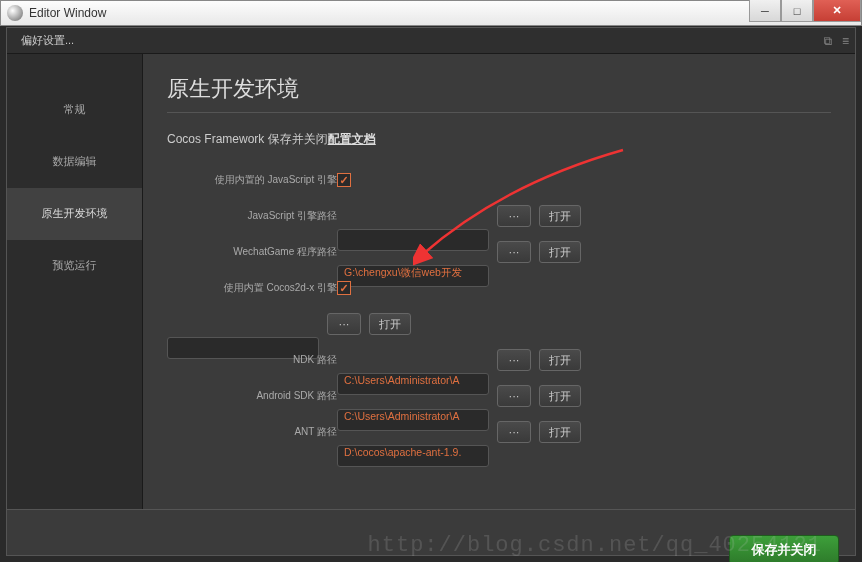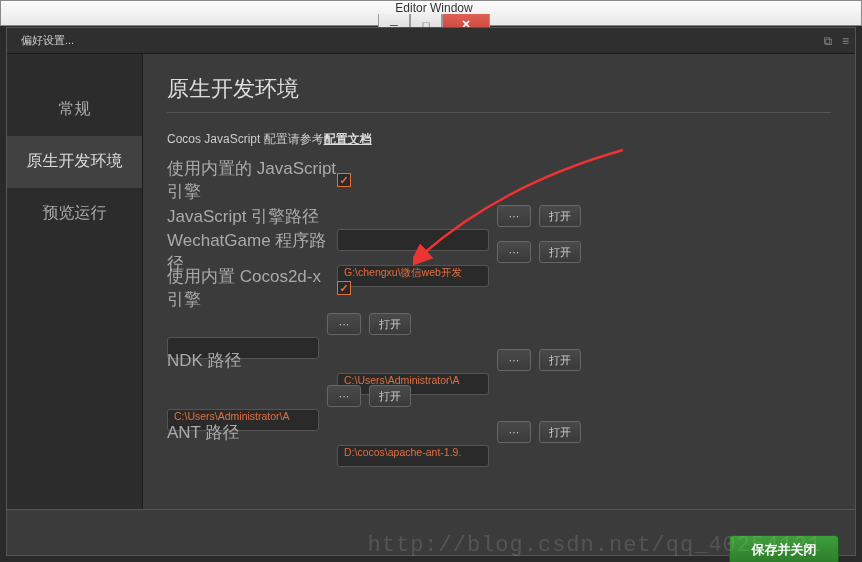--- a/index.html
+++ b/index.html
@@ -9,21 +9,20 @@
       background: #2a2a2a;
       overflow: hidden;
       position: relative;
     }
     .titlebar {
       height: 26px;
       background: linear-gradient(#fdfdfd, #e8e8e8);
       display: flex; align-items: center;
       border: 1px solid #888;
       padding-left: 6px;
-      flex-direction: column;
     }
     .titlebar-icon {
       width: 16px; height: 16px;
       border-radius: 50%;
       background: radial-gradient(circle at 35% 35%, #fff, #aaa 55%, #666);
       margin-right: 6px;
     }
     .titlebar-title { font-size: 12px; color: #333; flex: 1; }
     .window-controls { display: flex; height: 100%; }
     .win-btn {
@@ -56,38 +55,38 @@
       display: flex;
     }
     .sidebar {
       width: 136px;
       background: #2c2c2c;
       border-right: 1px solid #1a1a1a;
       padding-top: 30px;
     }
     .sidebar-item {
       height: 52px; display: flex; align-items: center; justify-content: center;
-      font-size: 16px; color: #aaa;
+      font-size: 11px; color: #aaa;
       border-bottom: 1px solid transparent;
     }
     .sidebar-item.active { background: #414141; color: #ddd; }
     .main {
       flex: 1; padding: 20px 24px;
       font-size: 11.5px; color: #aaa;
       position: relative;
     }
     .page-title { font-size: 22px; font-weight: normal; color: #ddd; margin-bottom: 8px; }
     .title-underline { height: 1px; background: #555; margin-bottom: 18px; }
     .subtitle { font-size: 12px; color: #ccc; margin-bottom: 20px; }
     .subtitle-link { color: #ddd; text-decoration: underline; font-weight: bold; }
     .form-row {
       display: flex; align-items: center;
       margin-bottom: 12px; height: 24px;
     }
-    .form-label { width: 170px; font-size: 17px; color: #aaa; }
+    .form-label { width: 170px; font-size: 10px; color: #aaa; text-align: right; }
     .checkbox {
       width: 14px; height: 14px;
       border: 1px solid #e07040;
       background: #2a2a2a;
       display: flex; align-items: center; justify-content: center;
       color: #e07040; font-size: 11px; font-weight: bold;
     }
     .text-input {
       width: 152px; height: 22px;
       background: #2a2a2a;
@@ -154,33 +153,36 @@
       <span class="tabbar-ico">⧉</span>
       <span class="tabbar-ico">≡</span>
     </div>
   </div>
 
   <div class="content">
     <div class="sidebar">
       <div class="sidebar-item">
           <span>常规</span>
         </div>
+      <div class="sidebar-item">
+          <span>数据编辑</span>
+        </div>
       <div class="sidebar-item active">
           <span>原生开发环境</span>
         </div>
       <div class="sidebar-item">
           <span>预览运行</span>
         </div>
     </div>
 
     <div class="main">
       <div class="page-title">原生开发环境</div>
       <div class="title-underline"></div>
       <div class="subtitle">
-        <span>Cocos JavaScript 配置请参考</span><a class="subtitle-link">配置文档</a>
+        <span>Cocos Framework 保存并关闭</span><a class="subtitle-link">配置文档</a>
       </div>
 
       <div class="form-row">
         <div class="form-label">使用内置的 JavaScript 引擎</div>
         <div class="checkbox">✓</div>
       </div>
 
       <div class="form-row">
         <div class="form-label">JavaScript 引擎路径</div>
         <div class="text-input"></div>
@@ -207,20 +209,21 @@
       </div>
 
       <div class="form-row">
         <div class="form-label">NDK 路径</div>
         <div class="text-input">C:\Users\Administrator\A</div>
         <div class="browse-btn">···</div>
         <div class="open-btn">打开</div>
       </div>
 
       <div class="form-row">
+        <div class="form-label">Android SDK 路径</div>
         <div class="text-input">C:\Users\Administrator\A</div>
         <div class="browse-btn">···</div>
         <div class="open-btn">打开</div>
       </div>
 
       <div class="form-row">
         <div class="form-label">ANT 路径</div>
         <div class="text-input">D:\cocos\apache-ant-1.9.</div>
         <div class="browse-btn">···</div>
         <div class="open-btn">打开</div>

